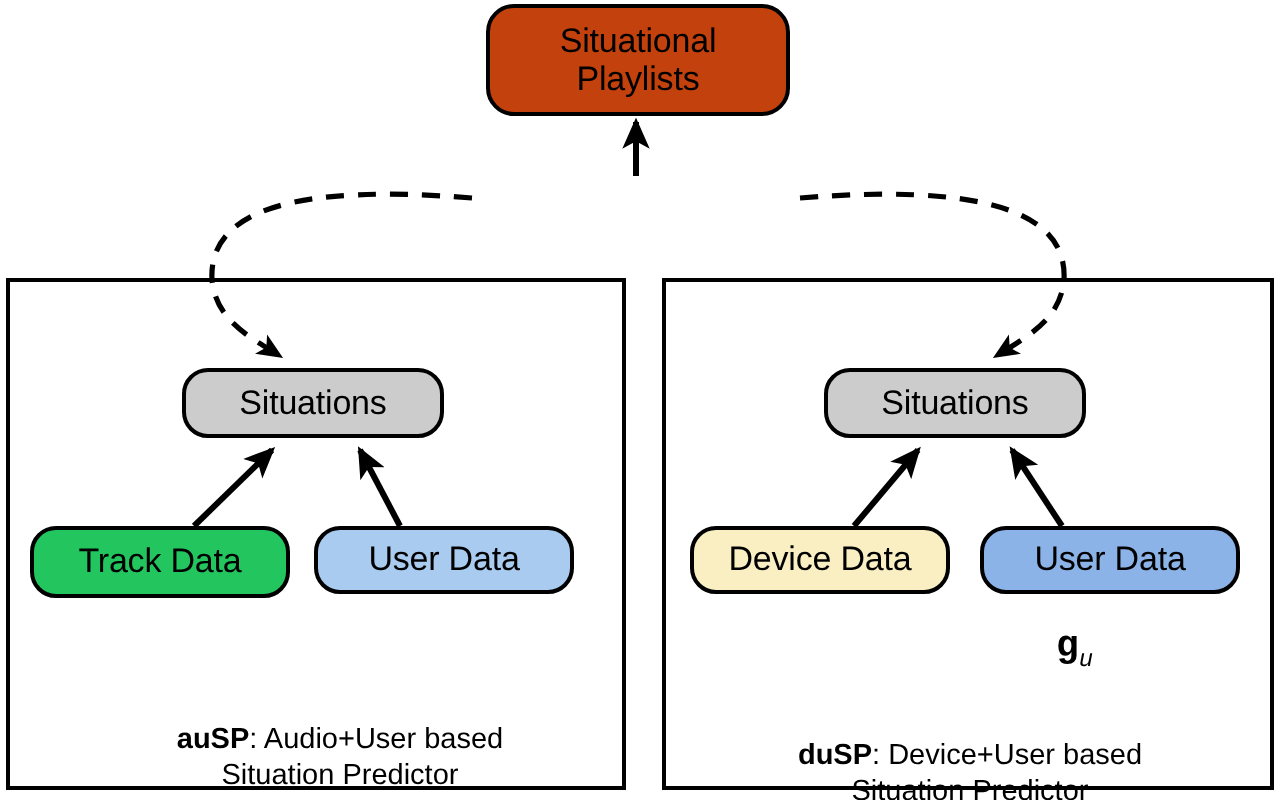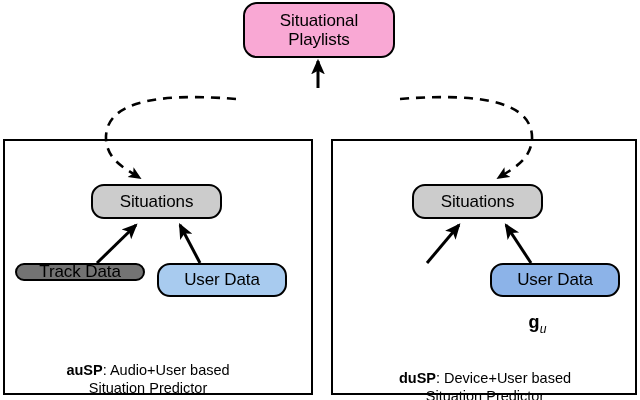--- a/index.html
+++ b/index.html
@@ -103,40 +103,41 @@
 
     <line x1="97" y1="263" x2="136" y2="225" stroke="#000000" stroke-width="3" marker-end="url(#arrowSolid)"></line>
 
     <line x1="200" y1="263" x2="180" y2="225" stroke="#000000" stroke-width="3" marker-end="url(#arrowSolid)"></line>
 
     <line x1="427" y1="263" x2="459" y2="225" stroke="#000000" stroke-width="3" marker-end="url(#arrowSolid)"></line>
 
     <line x1="531" y1="263" x2="506" y2="225" stroke="#000000" stroke-width="3" marker-end="url(#arrowSolid)"></line>
   </svg>
 
-  <div class="node two-line" style="left:243px; top:2px; width:152px; height:56px; background:#f9a8d4;">Situational
+  <div class="node two-line" style="left:243px; top:2px; width:152px; height:56px; background:#c2410c;">Situational
 Playlists</div>
 
 
   <div class="node" style="left:91px; top:184px; width:131px; height:35px; background:#cccccc;">Situations</div>
 
-  <div class="node" style="left:15px; top:263px; width:130px; height:18px; background:#737373;">Track Data</div>
+  <div class="node" style="left:15px; top:263px; width:130px; height:36px; background:#22c55e;">Track Data</div>
 
   <div class="node" style="left:157px; top:263px; width:130px; height:34px; background:#a8cbef;">User Data</div>
 
   <div class="node" style="left:412px; top:184px; width:131px; height:35px; background:#cccccc;">Situations</div>
 
+  <div class="node" style="left:345px; top:263px; width:130px; height:34px; background:#faefc3;">Device Data</div>
 
   <div class="node" style="left:490px; top:263px; width:130px; height:34px; background:#8cb3e8;">User Data</div>
 
   <div class="gvec" style="left:528px; top:312px;">
     <span class="g">g</span><span class="sub">u</span>
   </div>
 
-  <div class="caption" style="left:3px; top:343px; width:290px;">
+  <div class="caption" style="left:25px; top:343px; width:290px;">
     <b>auSP</b><span>: Audio+User based
 Situation Predictor</span>
   </div>
 
   <div class="caption" style="left:340px; top:351px; width:290px;">
     <b>duSP</b><span>: Device+User based
 Situation Predictor</span>
   </div>
 
 </div>

